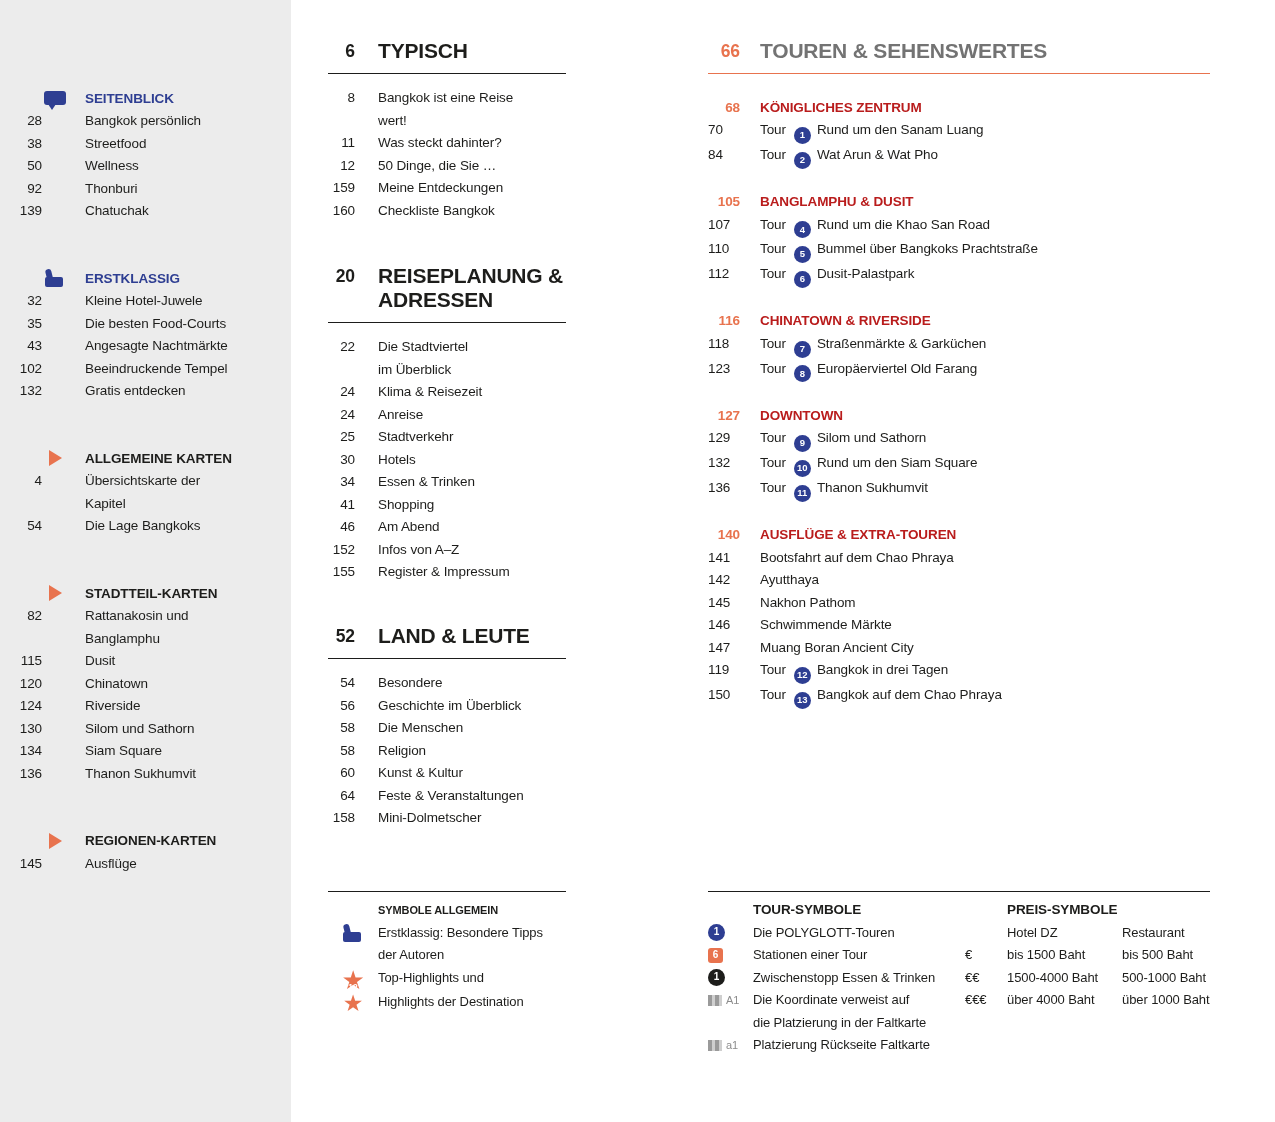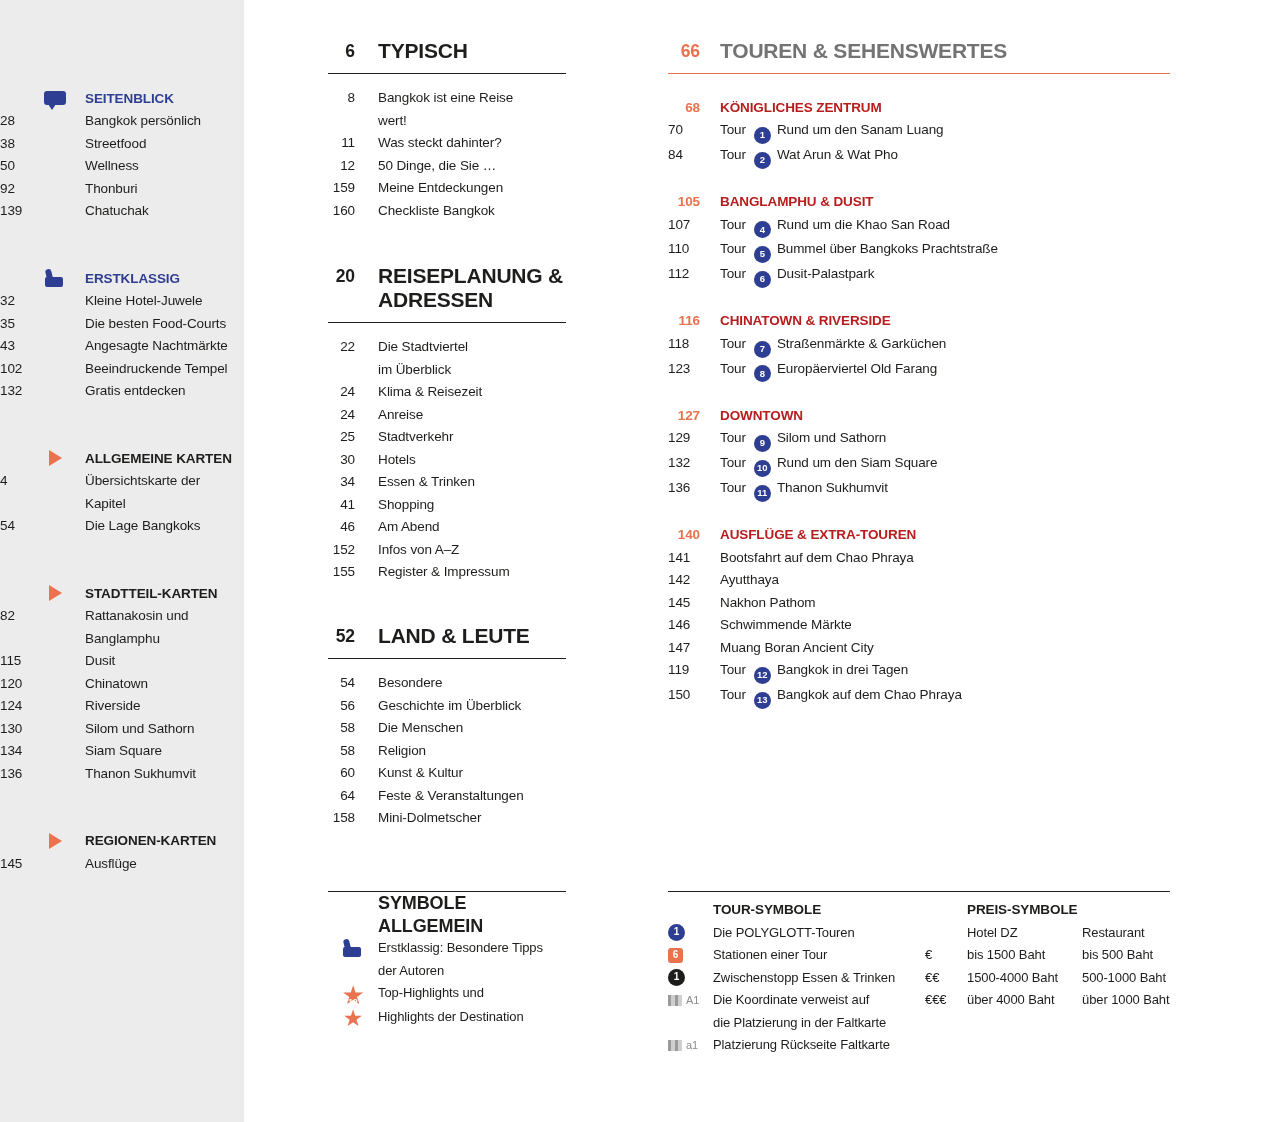--- a/index.html
+++ b/index.html
@@ -2,53 +2,53 @@
 <html><head>
 <meta charset="utf-8">
 <style>
   *{margin:0;padding:0;box-sizing:border-box}
   html,body{background:#fff}
   body{font-family:"Liberation Sans","DejaVu Sans",sans-serif;color:#1d1d1b}
 
   .page{position:relative;width:1275px;height:1122px;background:#fff;overflow:hidden;letter-spacing:-0.1px}
 
   
-  .sidebar{position:absolute;left:0;top:0;width:244px;height:1122px;background:#ececec;padding-top:86px}
+  .sidebar{position:absolute;left:0;top:0;width:291px;height:1122px;background:#ececec;padding-top:86px}
   .sb-sec{margin-bottom:43.5px}
   .sb-head{display:flex;align-items:center;height:24px}
   .icon-box{width:22px;margin-left:44px;display:flex;justify-content:center;align-items:center}
   .sb-title{margin-left:19px;font-size:13.5px;font-weight:700;letter-spacing:-0.1px}
   .accent-blue{color:#2e3e92}
   .accent-dark{color:#1d1d1b}
 
   .toc-item{display:flex;font-size:13.5px;line-height:22.5px}
-  .sidebar .toc-item .num{width:42px;text-align:left;flex:none}
+  .sidebar .toc-item .num{width:42px;text-align:right;flex:none}
   .sidebar .toc-item .lbl{padding-left:43px;white-space:pre-line;max-width:235px}
 
   
   .mid{position:absolute;left:328px;top:0;width:238px;height:1122px}
   .mid-sec{position:absolute;left:0;width:238px}
   .mid-secs .idx-0{top:39px}
   .mid-secs .idx-1{top:264px}
   .mid-secs .idx-2{top:624px}
   .mid-head{display:flex;padding-bottom:10px;border-bottom:1.5px solid #1d1d1b}
   .h-num{width:27px;text-align:right;font-size:17.5px;font-weight:700;line-height:24px;flex:none}
   .h-title{padding-left:23px;font-size:21px;font-weight:700;line-height:24px;white-space:pre-line;letter-spacing:-0.2px}
   .mid-items{padding-top:13px}
   .mid .toc-item .num{width:27px;text-align:right;flex:none}
   .mid .toc-item .lbl{padding-left:23px;white-space:pre-line;width:195px}
 
   .mid-symbols{position:absolute;left:0;top:891px;width:238px;border-top:1.5px solid #1d1d1b}
-  .sym-title{padding-left:50px;line-height:22.5px;font-weight:700;font-size:18px}
+  .sym-title{padding-left:50px;line-height:22.5px;margin-top:7px;font-weight:700;font-size:11px}
   .sym-row{display:flex;line-height:22.5px;font-size:13px}
   .sym-ic{width:50px;flex:none;display:flex;justify-content:center;align-items:flex-start;padding-top:2px}
   .sym-lbl{white-space:pre-line;letter-spacing:-0.1px}
 
   
-  .right{position:absolute;left:668px;top:0;width:502px;height:1122px}
+  .right{position:absolute;left:708px;top:0;width:502px;height:1122px}
   .rt-header-wrap{margin-top:39px;padding-bottom:10px;border-bottom:1.5px solid #e8734e}
   .rt-header{display:flex;line-height:24px}
   .rt-header .h-num{color:#e8734e;width:32px}
   .rt-header .h-title{padding-left:20px;color:#737373}
   .rt-sec{margin-top:22.5px}
   .rt-secs .idx-0{}
   .rt-head{display:flex;line-height:22.5px}
   .rt-head .num{width:32px;text-align:right;flex:none;font-weight:700;color:#e8734e;font-size:13.5px}
   .rt-head .ttl{padding-left:20px;font-weight:700;color:#b91c1c;font-size:13.5px}
   .rt-item{display:flex;line-height:22.5px;font-size:13.5px}

